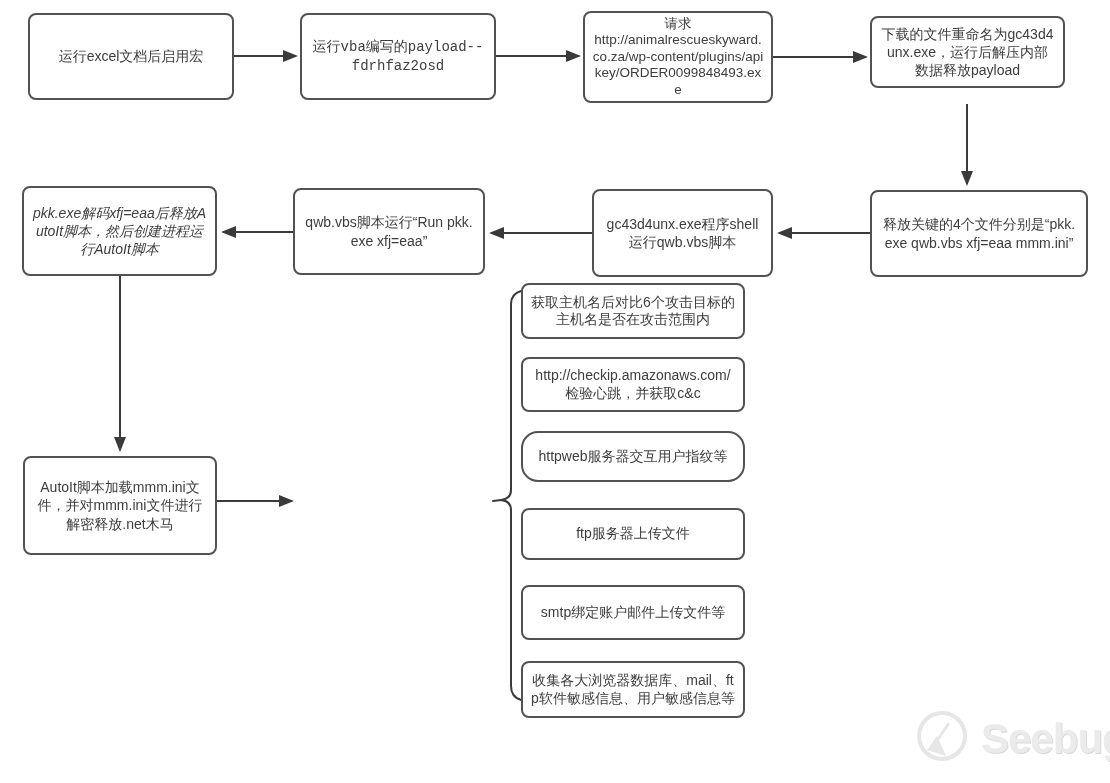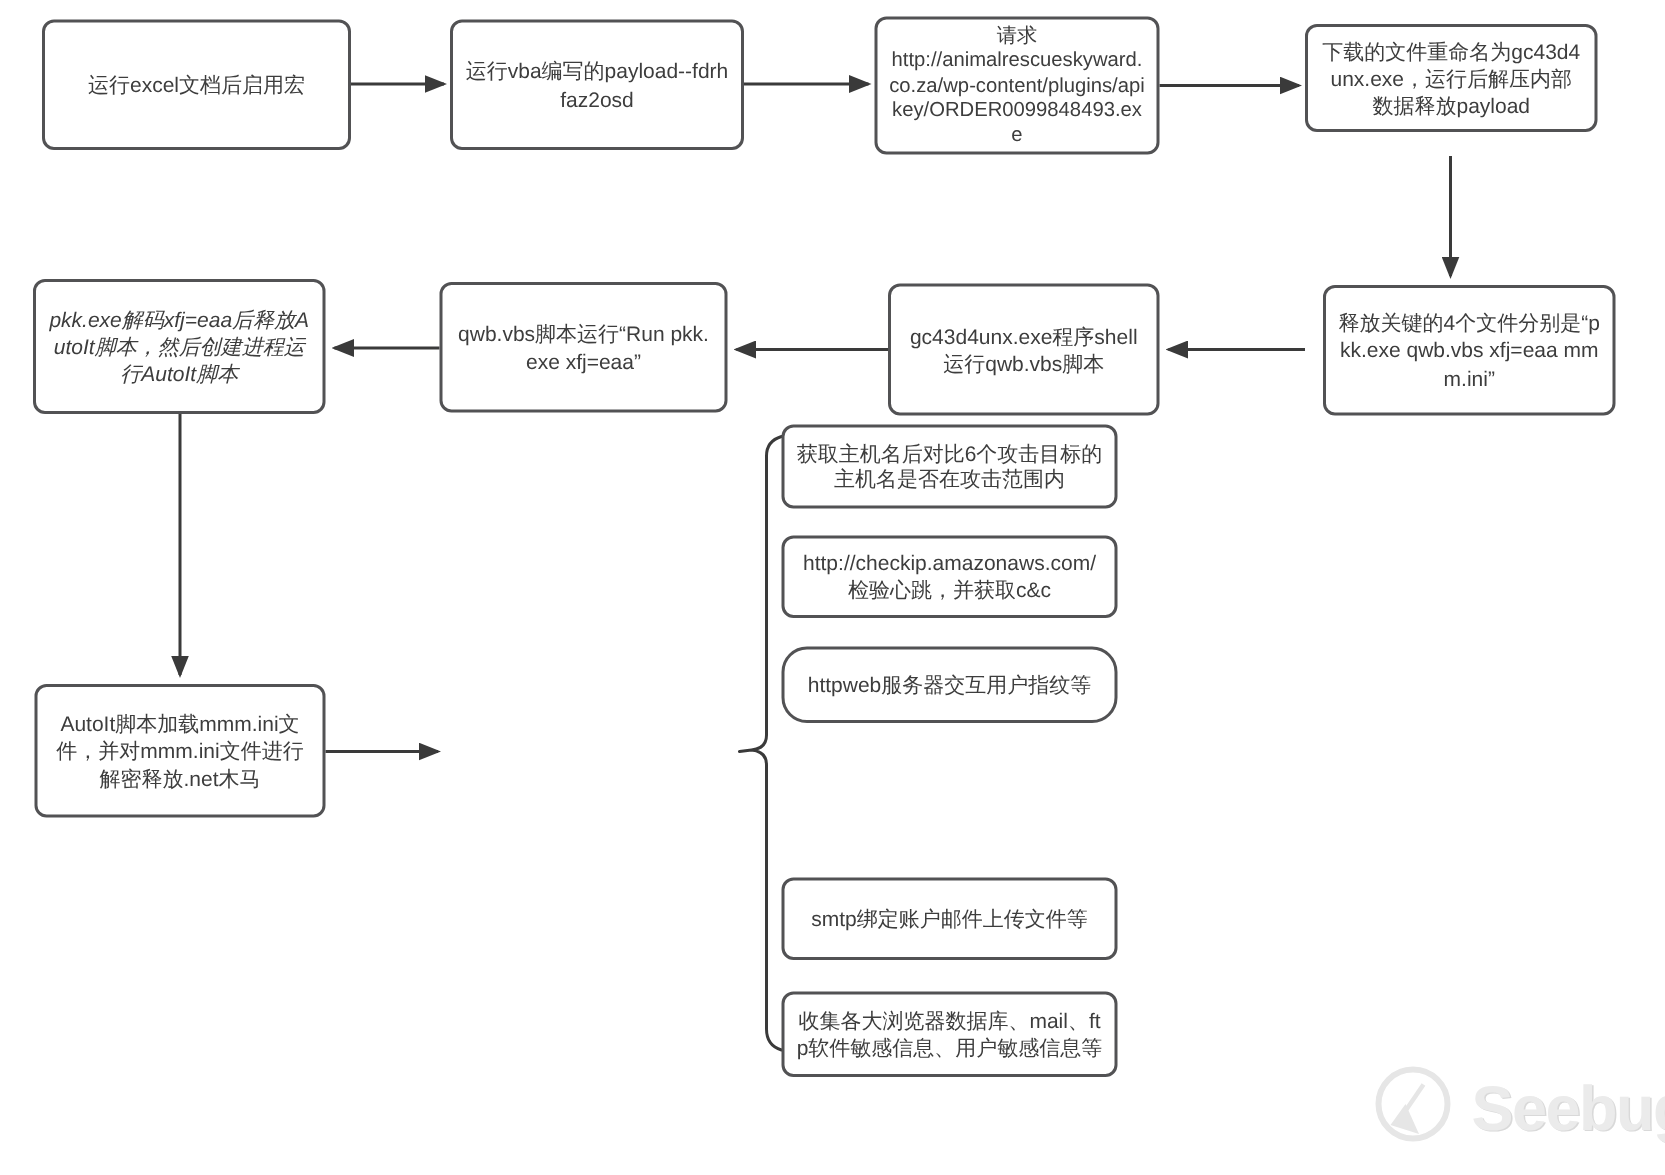--- a/index.html
+++ b/index.html
@@ -65,35 +65,36 @@
       <line x1="870" y1="233" x2="779" y2="233" marker-end="url(#ah)"></line>
       <line x1="592" y1="233" x2="491" y2="233" marker-end="url(#ah)"></line>
       <line x1="293" y1="232" x2="223" y2="232" marker-end="url(#ah)"></line>
       <line x1="120" y1="276" x2="120" y2="450" marker-end="url(#ah)"></line>
       <line x1="217" y1="501" x2="292" y2="501" marker-end="url(#ah)"></line>
       <path stroke-linecap="round" d="M493,501 L501,500 M521,291 Q511,294 511,304 L511,490 Q511,499 501,500 Q511,501 511,510 L511,686 Q511,697 521,700"></path>
     </g>
   </svg>
 
   <div class="node" style="left:28px;  top:13px;  width:206px; height:87px;">运行excel文档后启用宏</div>
-  <div class="node" style="left:300px; top:13px;  width:196px; height:87px;">运行vba编写的payload--fdrhfaz2osd</div>
+  <div class="node" style="left:300px; top:13px;  width:196px; height:87px;font-family:Liberation Mono, monospace;">运行vba编写的payload--fdrhfaz2osd</div>
   <div class="node small-pad" style="left:583px; top:11px; width:190px; height:92px; font-size:13.5px;">请求
 http://animalrescueskyward.co.za/wp-content/plugins/apikey/ORDER0099848493.exe</div>
   <div class="node" style="left:870px; top:16px;  width:195px; height:72px;">下载的文件重命名为gc43d4unx.exe，运行后解压内部数据释放payload</div>
 
-  <div class="node" style="left:870px; top:190px; width:195px; height:87px;margin-left:12px;">释放关键的4个文件分别是“pkk.exe qwb.vbs xfj=eaa mmm.ini”</div>
+  <div class="node" style="left:870px; top:190px; width:218px; height:87px;">释放关键的4个文件分别是“pkk.exe qwb.vbs xfj=eaa mmm.ini”</div>
   <div class="node" style="left:592px; top:189px; width:181px; height:88px;">gc43d4unx.exe程序shell运行qwb.vbs脚本</div>
   <div class="node" style="left:293px; top:188px; width:192px; height:87px;">qwb.vbs脚本运行“Run pkk.exe xfj=eaa”</div>
   <div class="node" style="left:22px;  top:186px; width:195px; height:90px;font-style:italic;">pkk.exe解码xfj=eaa后释放AutoIt脚本，然后创建进程运行AutoIt脚本</div>
 
-  <div class="node" style="left:23px;  top:456px; width:194px; height:89px;">AutoIt脚本加载mmm.ini文件，并对mmm.ini文件进行解密释放.net木马</div>
+  <div class="node" style="left:23px;  top:456px; width:194px; height:99px;">AutoIt脚本加载mmm.ini文件，并对mmm.ini文件进行解密释放.net木马</div>
 
   <div class="node small-pad" style="left:521px; top:283px; width:224px; height:56px;">获取主机名后对比6个攻击目标的主机名是否在攻击范围内</div>
   <div class="node small-pad" style="left:521px; top:357px; width:224px; height:55px;">http://checkip.amazonaws.com/检验心跳，并获取c&amp;c</div>
   <div class="node small-pad" style="left:521px; top:431px; width:224px; height:51px;border-radius:17px;">httpweb服务器交互用户指纹等</div>
+  <div class="node small-pad" style="left:521px; top:508px; width:224px; height:52px;">ftp服务器上传文件</div>
   <div class="node small-pad" style="left:521px; top:585px; width:224px; height:55px;">smtp绑定账户邮件上传文件等</div>
   <div class="node small-pad" style="left:521px; top:661px; width:224px; height:57px;">收集各大浏览器数据库、mail、ftp软件敏感信息、用户敏感信息等</div>
 
   <div class="watermark">
     <svg width="56" height="62" viewBox="0 0 56 62">
       <g stroke="#e6e6e6" fill="none" stroke-width="4">
         <circle cx="27" cy="28" r="23"></circle>
         <path d="M34 15 L21 34" stroke-width="3"></path>
       </g>
       <polygon points="12,42 31,48 22,28" fill="#e6e6e6"></polygon>

